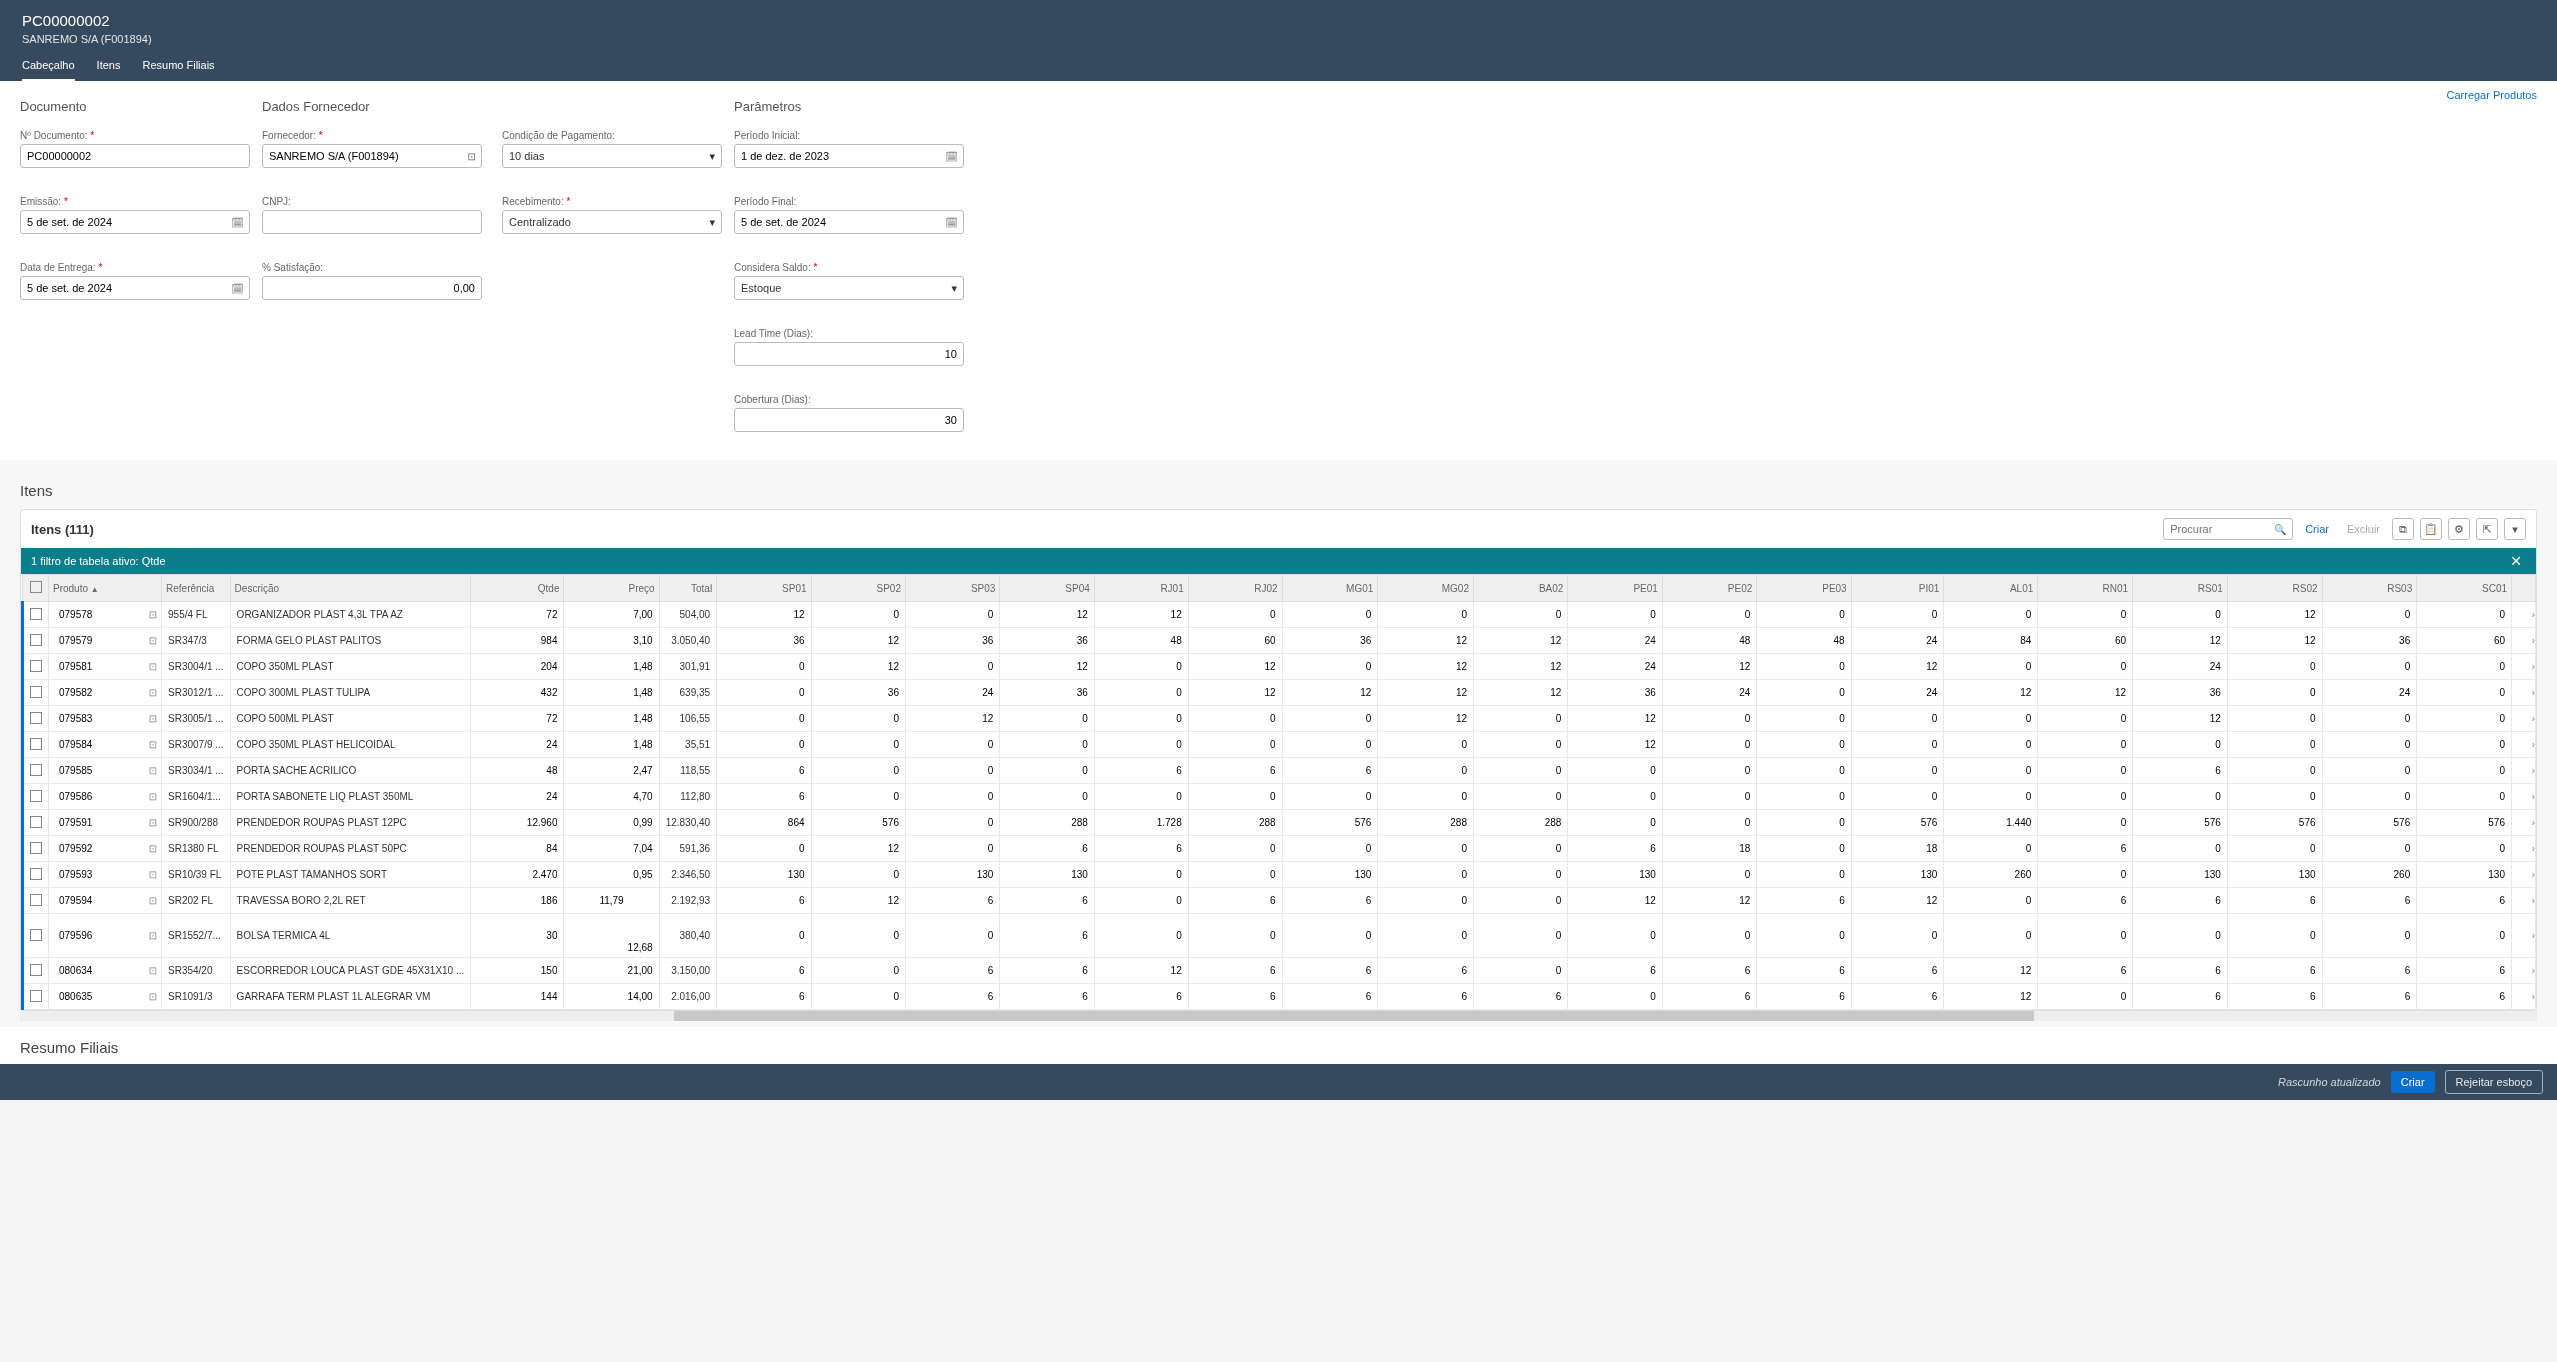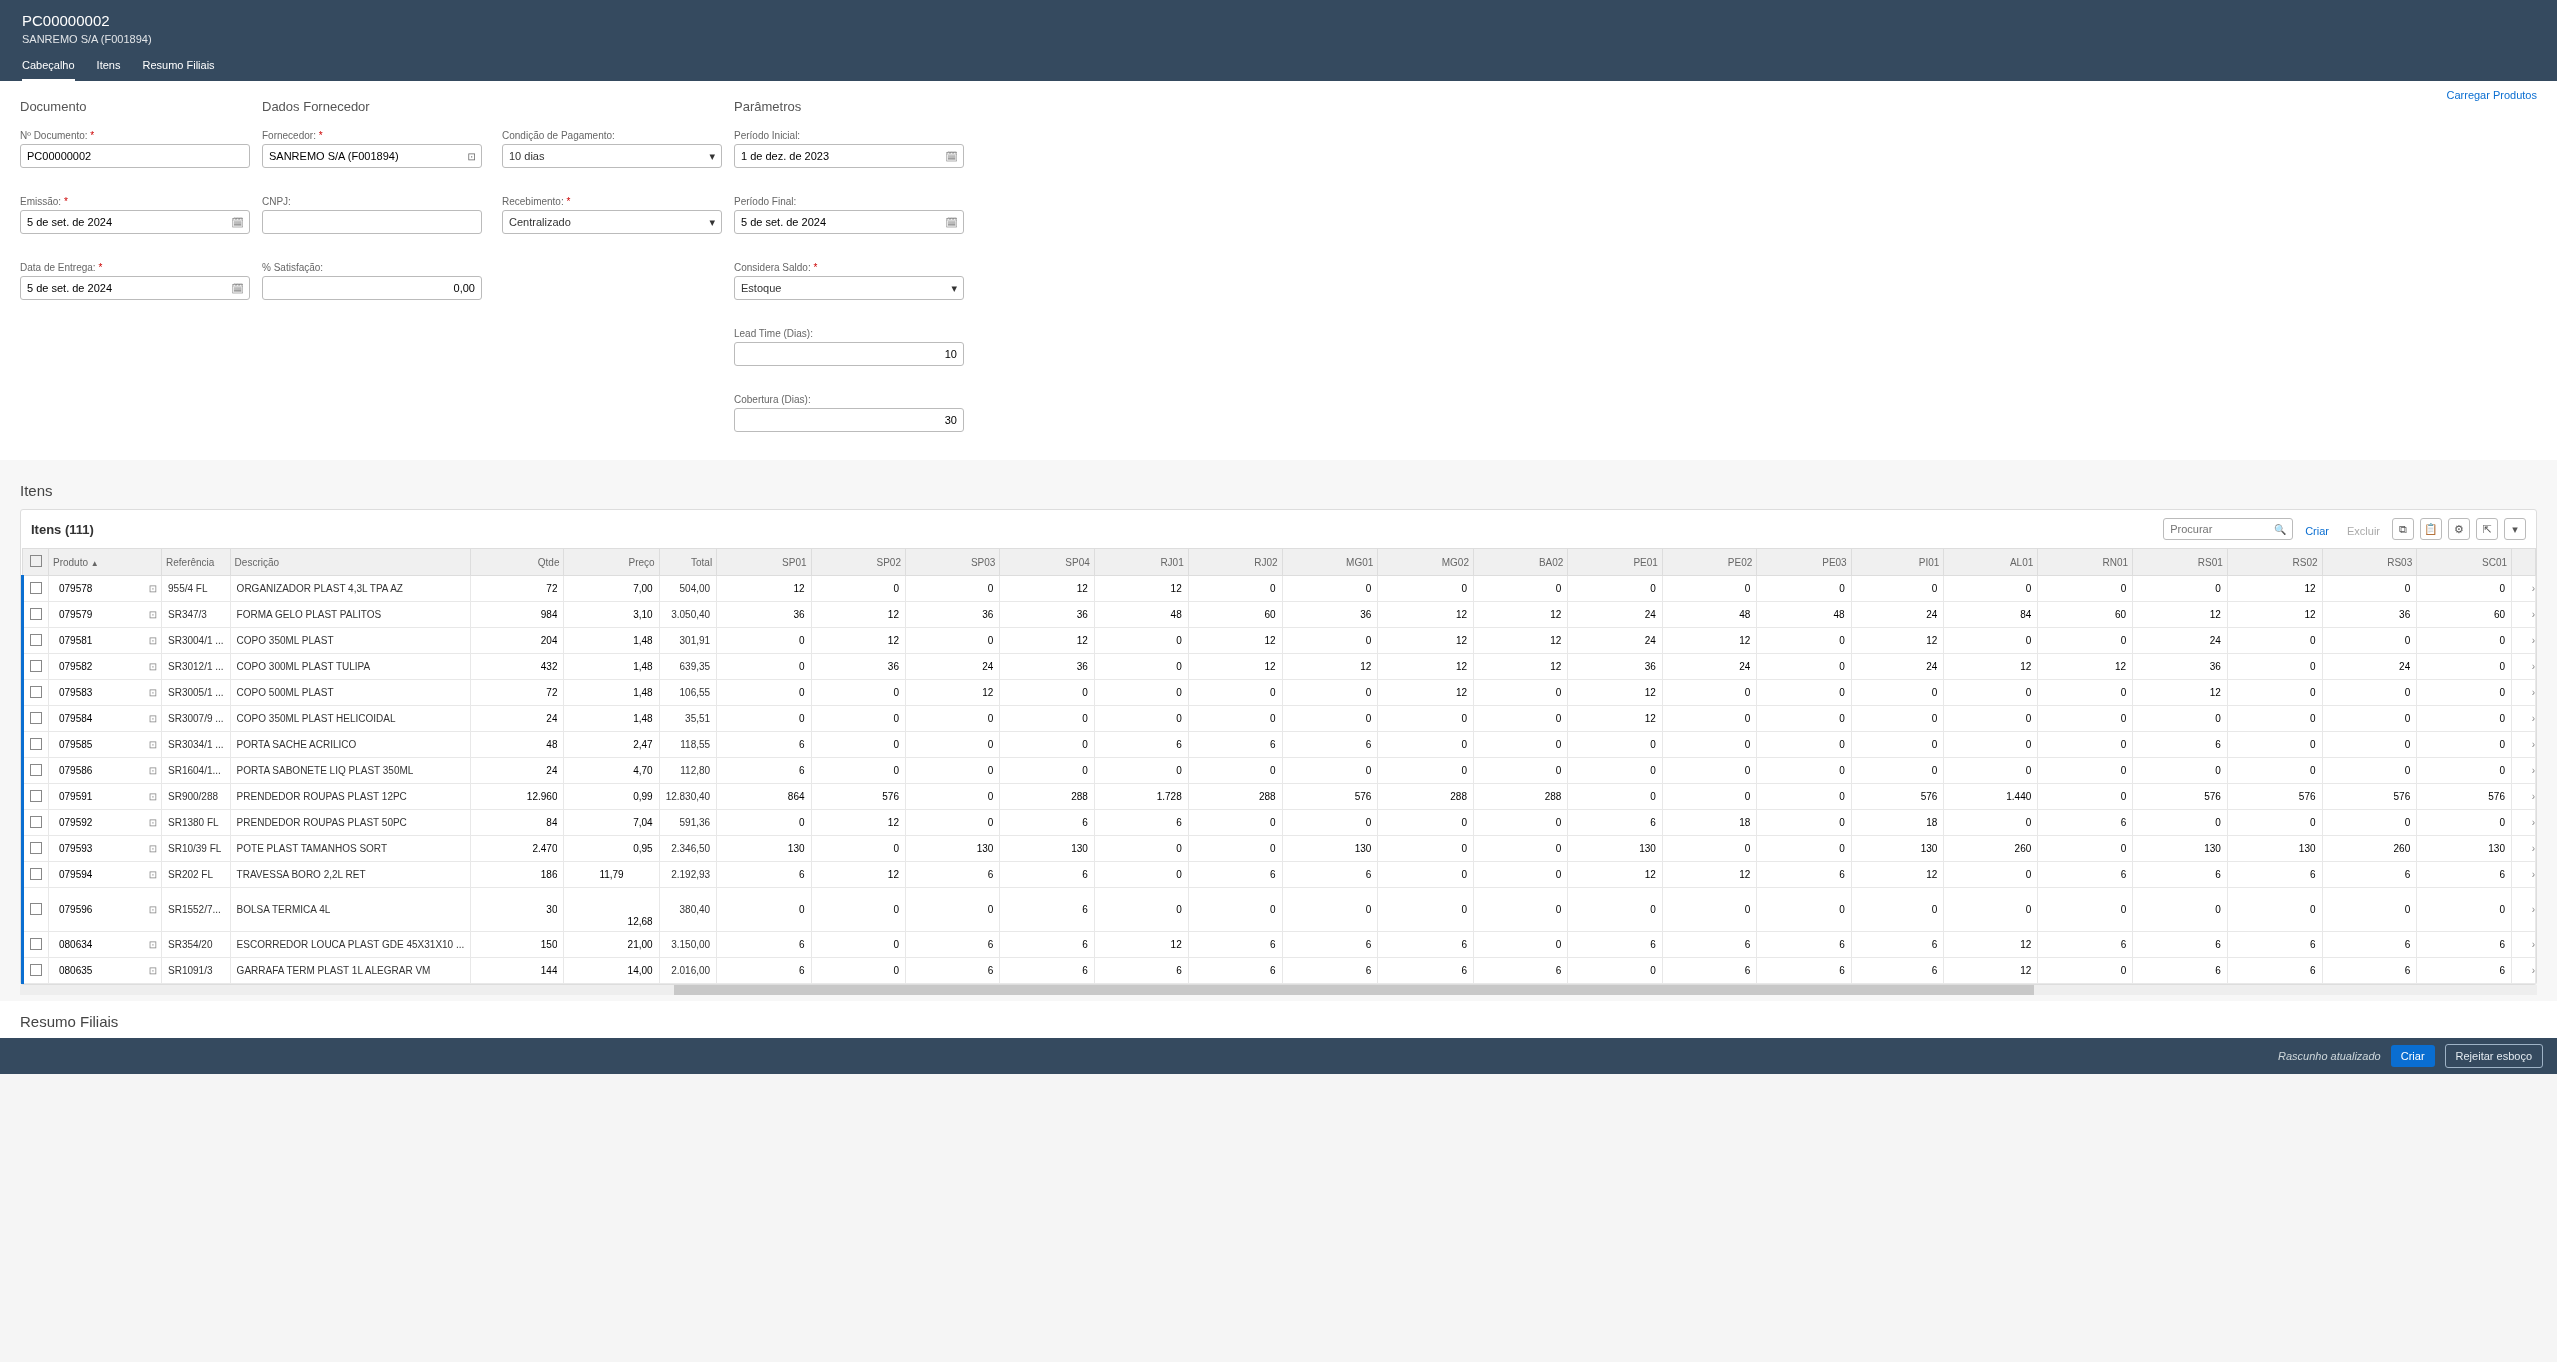--- a/index.html
+++ b/index.html
@@ -38,21 +38,21 @@
 .forn-right { flex: 1; }
 .totais-row { display: flex; justify-content: space-between; font-size: 11px; margin-bottom: 4px; color: #666; }
 .totais-val { color: #333; margin-bottom: 14px; font-size: 11px; }
 
 
 .section-h { font-size: 15px; color: #444; margin: 18px 0 10px; padding: 0 20px; }
 .bg-sec { background: #f7f7f7; padding-top: 4px; padding-bottom: 4px; }
 .table-wrap { background: #fff; margin: 0 20px; border: 1px solid #ddd; border-radius: 3px; }
 .table-toolbar { display: flex; align-items: center; justify-content: space-between; padding: 8px 10px; }
 .table-toolbar-left { font-size: 13px; font-weight: 600; color: #333; }
-.table-toolbar-right { display: flex; align-items: flex-end; gap: 6px; }
+.table-toolbar-right { display: flex; align-items: center; gap: 6px; }
 .search-box { position: relative; }
 .search-box input { width: 130px; height: 22px; border: 1px solid #bbb; border-radius: 3px; padding: 0 22px 0 6px; font-size: 11px; }
 .tb-btn { font-size: 11px; color: #0a6ed1; padding: 3px 6px; cursor: pointer; background: none; border: none; }
 .tb-btn.dis { color: #aaa; cursor: default; }
 .tb-icn { width: 22px; height: 22px; border: 1px solid #bbb; border-radius: 3px; display: inline-flex; align-items: center; justify-content: center; font-size: 11px; cursor: pointer; background: #fff; color: #555; }
 .filter-bar { background: #0c7d8a; color: #fff; padding: 5px 10px; font-size: 11px; display: flex; justify-content: space-between; align-items: center; }
 .close-x { cursor: pointer; font-size: 14px; padding: 0 4px; }
 
 
 .grid { width: 100%; overflow-x: auto; position: relative; }
@@ -196,20 +196,24 @@
       <div class="table-toolbar-right">
         <div class="search-box"><input placeholder="Procurar" style=""><span class="icon-right">🔍</span></div>
         <button class="tb-btn">Criar</button>
         <button class="tb-btn dis">Excluir</button>
         <span class="tb-icn">⧉</span>
         <span class="tb-icn">📋</span>
         <span class="tb-icn">⚙</span>
         <span class="tb-icn">⇱</span>
         <span class="tb-icn">▾</span>
       </div>
+    </div>
+    <div class="filter-bar">
+      <span>1 filtro de tabela ativo: Qtde</span>
+      <span class="close-x">✕</span>
     </div>
     <div class="grid" id="grid-host">
         <table>
           <thead>
             <tr>
               <th class="lh"><span class="chk"></span></th>
               <th class="lh">Produto <span style="font-size:8px">▲</span></th>
               <th class="lh">Referência</th>
               <th class="lh" style="width:240px">Descrição</th>
               <th>Qtde</th>

